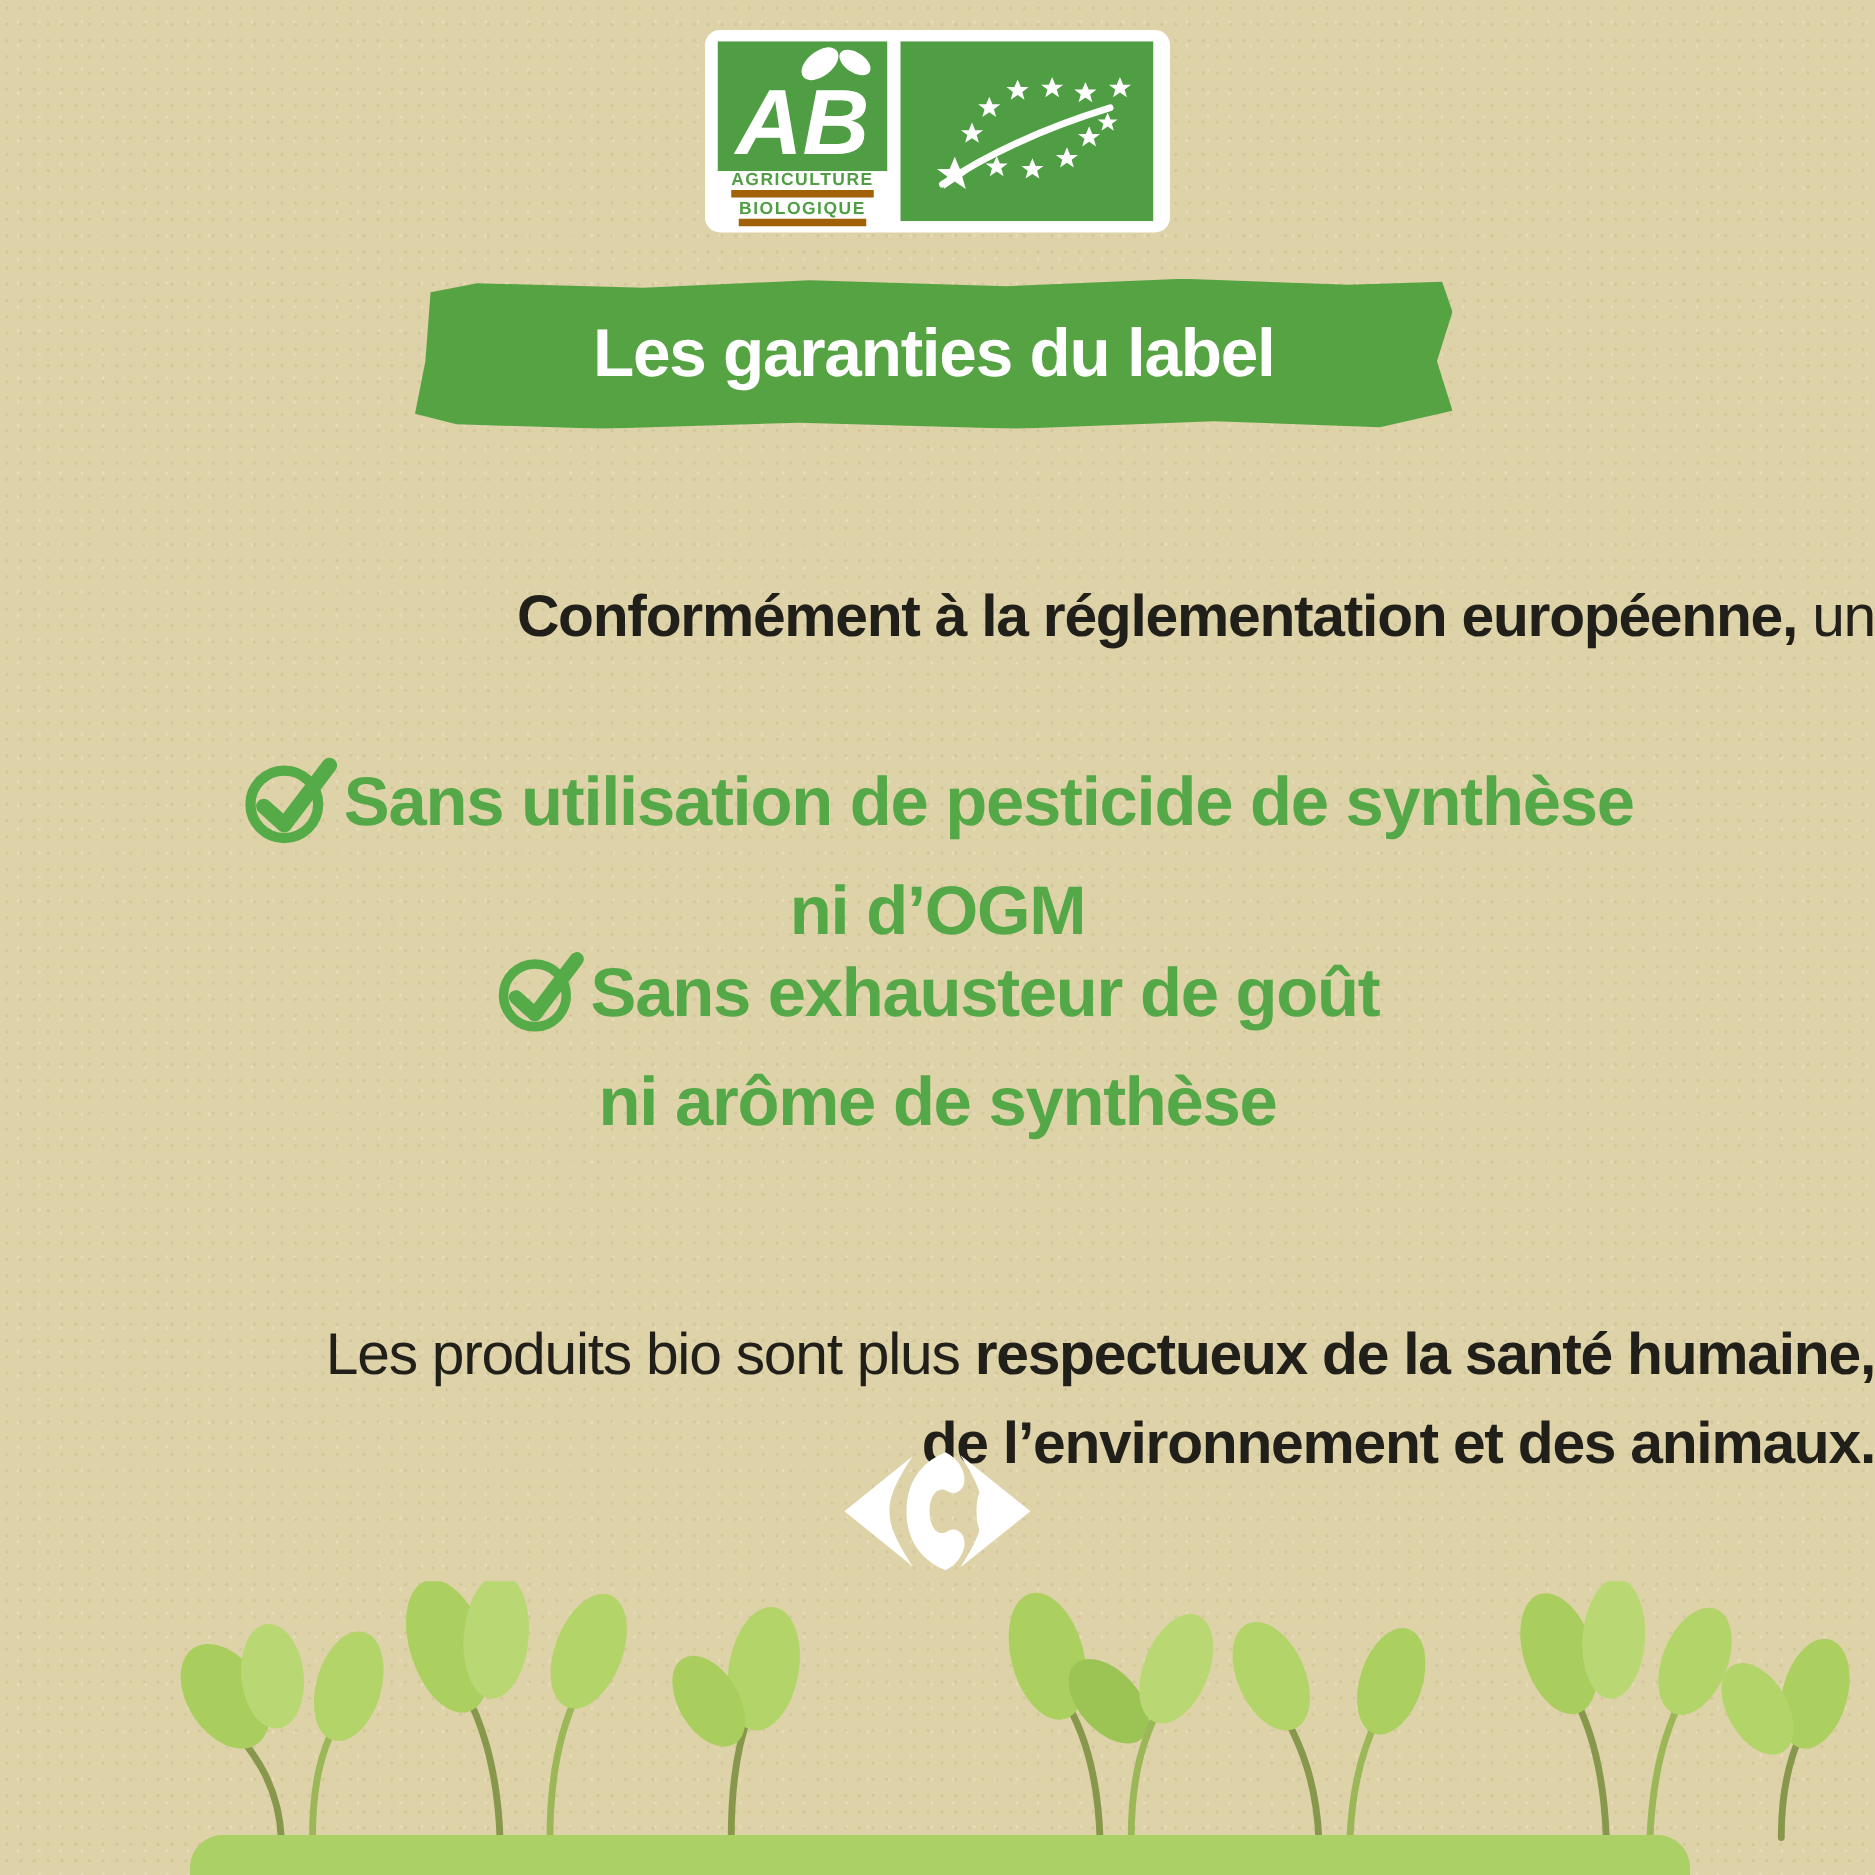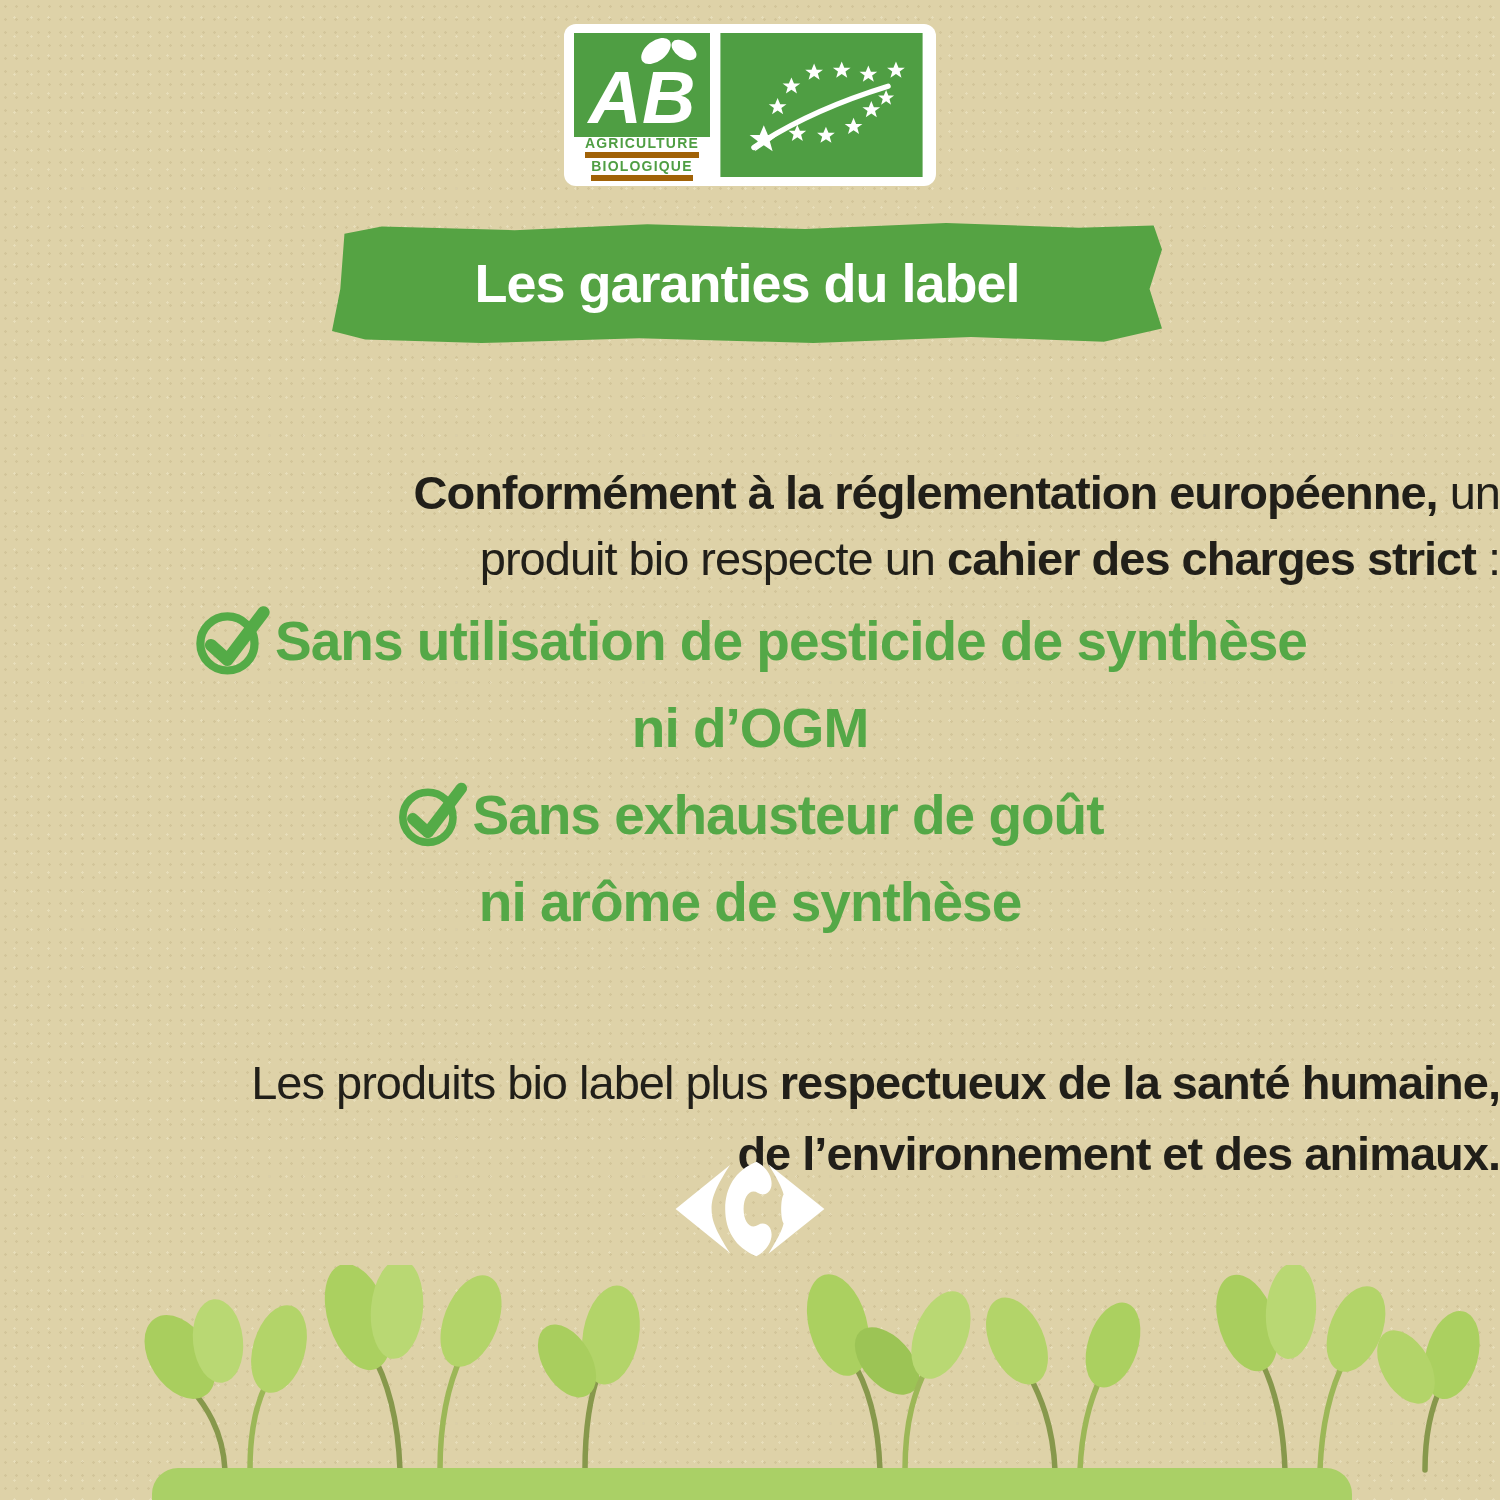--- a/index.html
+++ b/index.html
@@ -51,21 +51,21 @@
   .outro{top:1000px;line-height:71px;}
   .line{display:block;}
   .b{font-weight:700;}
   .r{font-weight:400;}
   
   .check-item{
     position:absolute;left:0;right:0;text-align:center;
     color:#54a847;font-weight:700;font-size:55px;letter-spacing:-1px;
   }
   .check1{top:595px;}
-  .check2{top:769px;}
+  .check2{top:748px;}
   .check-row{display:flex;align-items:center;justify-content:center;gap:0;height:92px;}
   .check-row .txt{display:inline-block;}
   .check-icon{flex:0 0 auto;}
   .check-line2{line-height:86px;margin-top:-2px;}
   
   .carrefour{position:absolute;left:666px;top:1156px;width:168px;height:106px;}
   .carrefour svg{display:block;width:100%;height:100%;}
   
   .sprouts{position:absolute;left:0;bottom:0;width:1500px;height:235px;}
   .sprouts svg{display:block;width:100%;height:100%;}
@@ -112,21 +112,20 @@
       </svg>
     </div>
   </div>
 
   <div class="banner">
     <h1>Les garanties du label</h1>
   </div>
 
   <p class="intro">
     <span class="line"><span class="b">Conformément à la réglementation européenne,</span><span class="r"> un</span></span>
-    <span class="line"><span class="r">produit bio respecte un </span><span class="b">cahier des charges strict</span><span class="r"> :</span></span>
   </p>
 
   <div class="check-item check1">
     <div class="check-row">
       <svg class="check-icon" width="82" height="82" viewBox="0 0 100 100">
         <circle cx="42" cy="53" r="33" fill="none" stroke="#54ab47" stroke-width="10"></circle>
         <path d="M22,55 L42,73 L86,15" fill="none" stroke="#54ab47" stroke-width="15" stroke-linecap="round" stroke-linejoin="round"></path>
       </svg>
       <span class="txt">Sans utilisation de pesticide de synthèse</span>
     </div>
@@ -138,21 +137,21 @@
       <svg class="check-icon" width="76" height="76" viewBox="0 0 100 100">
         <circle cx="42" cy="53" r="33" fill="none" stroke="#54ab47" stroke-width="10"></circle>
         <path d="M22,55 L42,73 L86,15" fill="none" stroke="#54ab47" stroke-width="15" stroke-linecap="round" stroke-linejoin="round"></path>
       </svg>
       <span class="txt">Sans exhausteur de goût</span>
     </div>
     <div class="check-line2">ni arôme de synthèse</div>
   </div>
 
   <p class="outro">
-    <span class="line"><span class="r">Les produits bio label plus </span><span class="b">respectueux de la santé humaine,</span></span>
+    <span class="line"><span class="r">Les produits bio sont plus </span><span class="b">respectueux de la santé humaine,</span></span>
     <span class="line b">de l’environnement et des animaux.</span>
   </p>
 
   <div class="carrefour">
     <svg viewBox="0 0 210 130">
       <path d="M12,65 L80,10 C62,38 57,51 57,65 C57,79 62,92 80,120 Z" fill="#ffffff"></path>
       <path d="M113,6 C86,17 74,39 74,65 C74,91 86,113 113,124 C125,118 132,107 132,97 C132,86 123,80 115,85 C106,91 97,82 97,65 C97,48 106,39 115,45 C123,50 132,44 132,33 C132,23 125,12 113,6 Z" fill="#ffffff"></path>
       <path d="M198,65 L128,9 C139,27 145,38 147,47 C143,53 143,77 147,83 C145,92 139,103 128,121 Z" fill="#ffffff"></path>
     </svg>
   </div>

